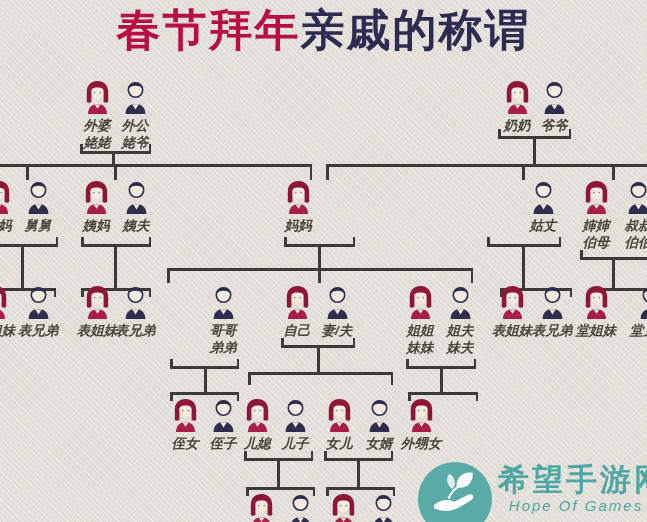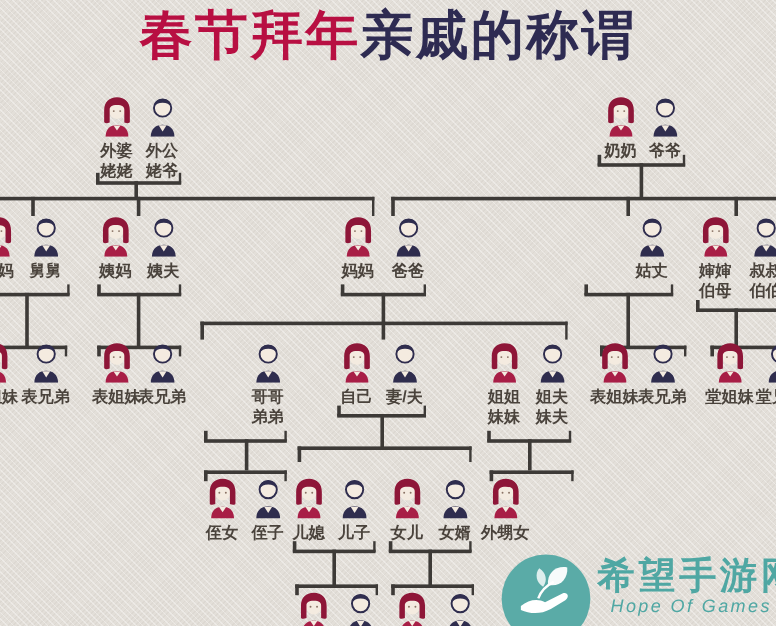--- a/index.html
+++ b/index.html
@@ -11,21 +11,21 @@
       #e3dfd9;
     font-family:"Liberation Sans","DejaVu Sans",sans-serif;
   }
   .title{
     position:absolute;top:5px;left:0;width:100%;text-align:center;
     font-weight:bold;font-size:44px;letter-spacing:2px;line-height:50px;
     white-space:nowrap;z-index:4;
   }
   .title .t1{color:#b80f42;}
   .title .t2{color:#2e2b52;}
-  #tree{position:absolute;inset:0;}
+  #tree{position:absolute;inset:0;font-style:italic;}
   .line{position:absolute;background:#3d3a37;z-index:1;}
   .lh{height:2.5px;}
   .lv{width:2.5px;}
   .couple{position:absolute;inset:0;pointer-events:none;}
   .person{
     position:absolute;width:60px;display:flex;flex-direction:column;
     align-items:center;z-index:2;
   }
   .person svg{display:block;margin-bottom:3px;}
   .plabel{
@@ -164,31 +164,20 @@
               <ellipse cx="13.5" cy="11.5" rx="6.8" ry="7.6" fill="#f4ebe0"></ellipse>
               <path d="M13.5 1 C7 1 2.8 5 2.8 12 L2.8 21.5 C2.8 22.8 5 23 7.4 22.1 L7.4 11.5 C7.4 9 9 7.6 13.5 7.6 C18 7.6 19.6 9 19.6 11.5 L19.6 22.1 C22 23 24.2 22.8 24.2 21.5 L24.2 12 C24.2 5 20 1 13.5 1 Z" fill="#8e1638"></path>
               <circle cx="10.8" cy="12.6" r="0.8" fill="#8a7365"></circle>
               <circle cx="16.2" cy="12.6" r="0.8" fill="#8a7365"></circle>
               <path d="M4 34 C4 27.2 8.2 24.2 13.5 24.2 C18.8 24.2 23 27.2 23 34 Z" fill="#a81e46"></path>
               <path d="M10.6 24.6 L13.5 28.8 L16.4 24.6 Z" fill="#f4ebe0"></path>
             </svg>
           </span>
           <div class="plabel">妈妈</div>
         </div>
-        <div class="person" style="left: 310px; top: 180px;">
-          <span>
-            <svg width="27" height="34" viewBox="0 0 27 34">
-              <circle cx="13.5" cy="10" r="7.2" fill="#f4ebe0" stroke="#2f2d4e" stroke-width="1.6"></circle>
-              <path d="M13.5 2.4 C9.3 2.4 6.4 5.3 6.2 9.4 C8 6.7 10 5.7 13.5 5.7 C17 5.7 19 6.7 20.8 9.4 C20.6 5.3 17.7 2.4 13.5 2.4 Z" fill="#2f2d4e"></path>
-              <path d="M3.6 34 C3.6 27 8.2 23.9 13.5 23.9 C18.8 23.9 23.4 27 23.4 34 Z" fill="#2f2d4e"></path>
-              <path d="M10.2 24.3 L13.5 29.6 L16.8 24.3 Z" fill="#f4ebe0"></path>
-            </svg>
-          </span>
-          <div class="plabel">爸爸</div>
-        </div>
       </div>
       <div class="couple">
         <div class="person" style="left: 513px; top: 180px;">
           <span>
             <svg width="27" height="34" viewBox="0 0 27 34">
               <circle cx="13.5" cy="10" r="7.2" fill="#f4ebe0" stroke="#2f2d4e" stroke-width="1.6"></circle>
               <path d="M13.5 2.4 C9.3 2.4 6.4 5.3 6.2 9.4 C8 6.7 10 5.7 13.5 5.7 C17 5.7 19 6.7 20.8 9.4 C20.6 5.3 17.7 2.4 13.5 2.4 Z" fill="#2f2d4e"></path>
               <path d="M3.6 34 C3.6 27 8.2 23.9 13.5 23.9 C18.8 23.9 23.4 27 23.4 34 Z" fill="#2f2d4e"></path>
               <path d="M10.2 24.3 L13.5 29.6 L16.8 24.3 Z" fill="#f4ebe0"></path>
             </svg>
@@ -364,21 +353,21 @@
               <circle cx="13.5" cy="10" r="7.2" fill="#f4ebe0" stroke="#2f2d4e" stroke-width="1.6"></circle>
               <path d="M13.5 2.4 C9.3 2.4 6.4 5.3 6.2 9.4 C8 6.7 10 5.7 13.5 5.7 C17 5.7 19 6.7 20.8 9.4 C20.6 5.3 17.7 2.4 13.5 2.4 Z" fill="#2f2d4e"></path>
               <path d="M3.6 34 C3.6 27 8.2 23.9 13.5 23.9 C18.8 23.9 23.4 27 23.4 34 Z" fill="#2f2d4e"></path>
               <path d="M10.2 24.3 L13.5 29.6 L16.8 24.3 Z" fill="#f4ebe0"></path>
             </svg>
           </span>
           <div class="plabel">表兄弟</div>
         </div>
       </div>
       <div class="couple">
-        <div class="person" style="left: 578px; top: 285px;">
+        <div class="person" style="left: 566px; top: 285px;">
           <span>
             <svg width="27" height="34" viewBox="0 0 27 34">
               <ellipse cx="13.5" cy="11.5" rx="6.8" ry="7.6" fill="#f4ebe0"></ellipse>
               <path d="M13.5 1 C7 1 2.8 5 2.8 12 L2.8 21.5 C2.8 22.8 5 23 7.4 22.1 L7.4 11.5 C7.4 9 9 7.6 13.5 7.6 C18 7.6 19.6 9 19.6 11.5 L19.6 22.1 C22 23 24.2 22.8 24.2 21.5 L24.2 12 C24.2 5 20 1 13.5 1 Z" fill="#8e1638"></path>
               <circle cx="10.8" cy="12.6" r="0.8" fill="#8a7365"></circle>
               <circle cx="16.2" cy="12.6" r="0.8" fill="#8a7365"></circle>
               <path d="M4 34 C4 27.2 8.2 24.2 13.5 24.2 C18.8 24.2 23 27.2 23 34 Z" fill="#a81e46"></path>
               <path d="M10.6 24.6 L13.5 28.8 L16.4 24.6 Z" fill="#f4ebe0"></path>
             </svg>
           </span>

